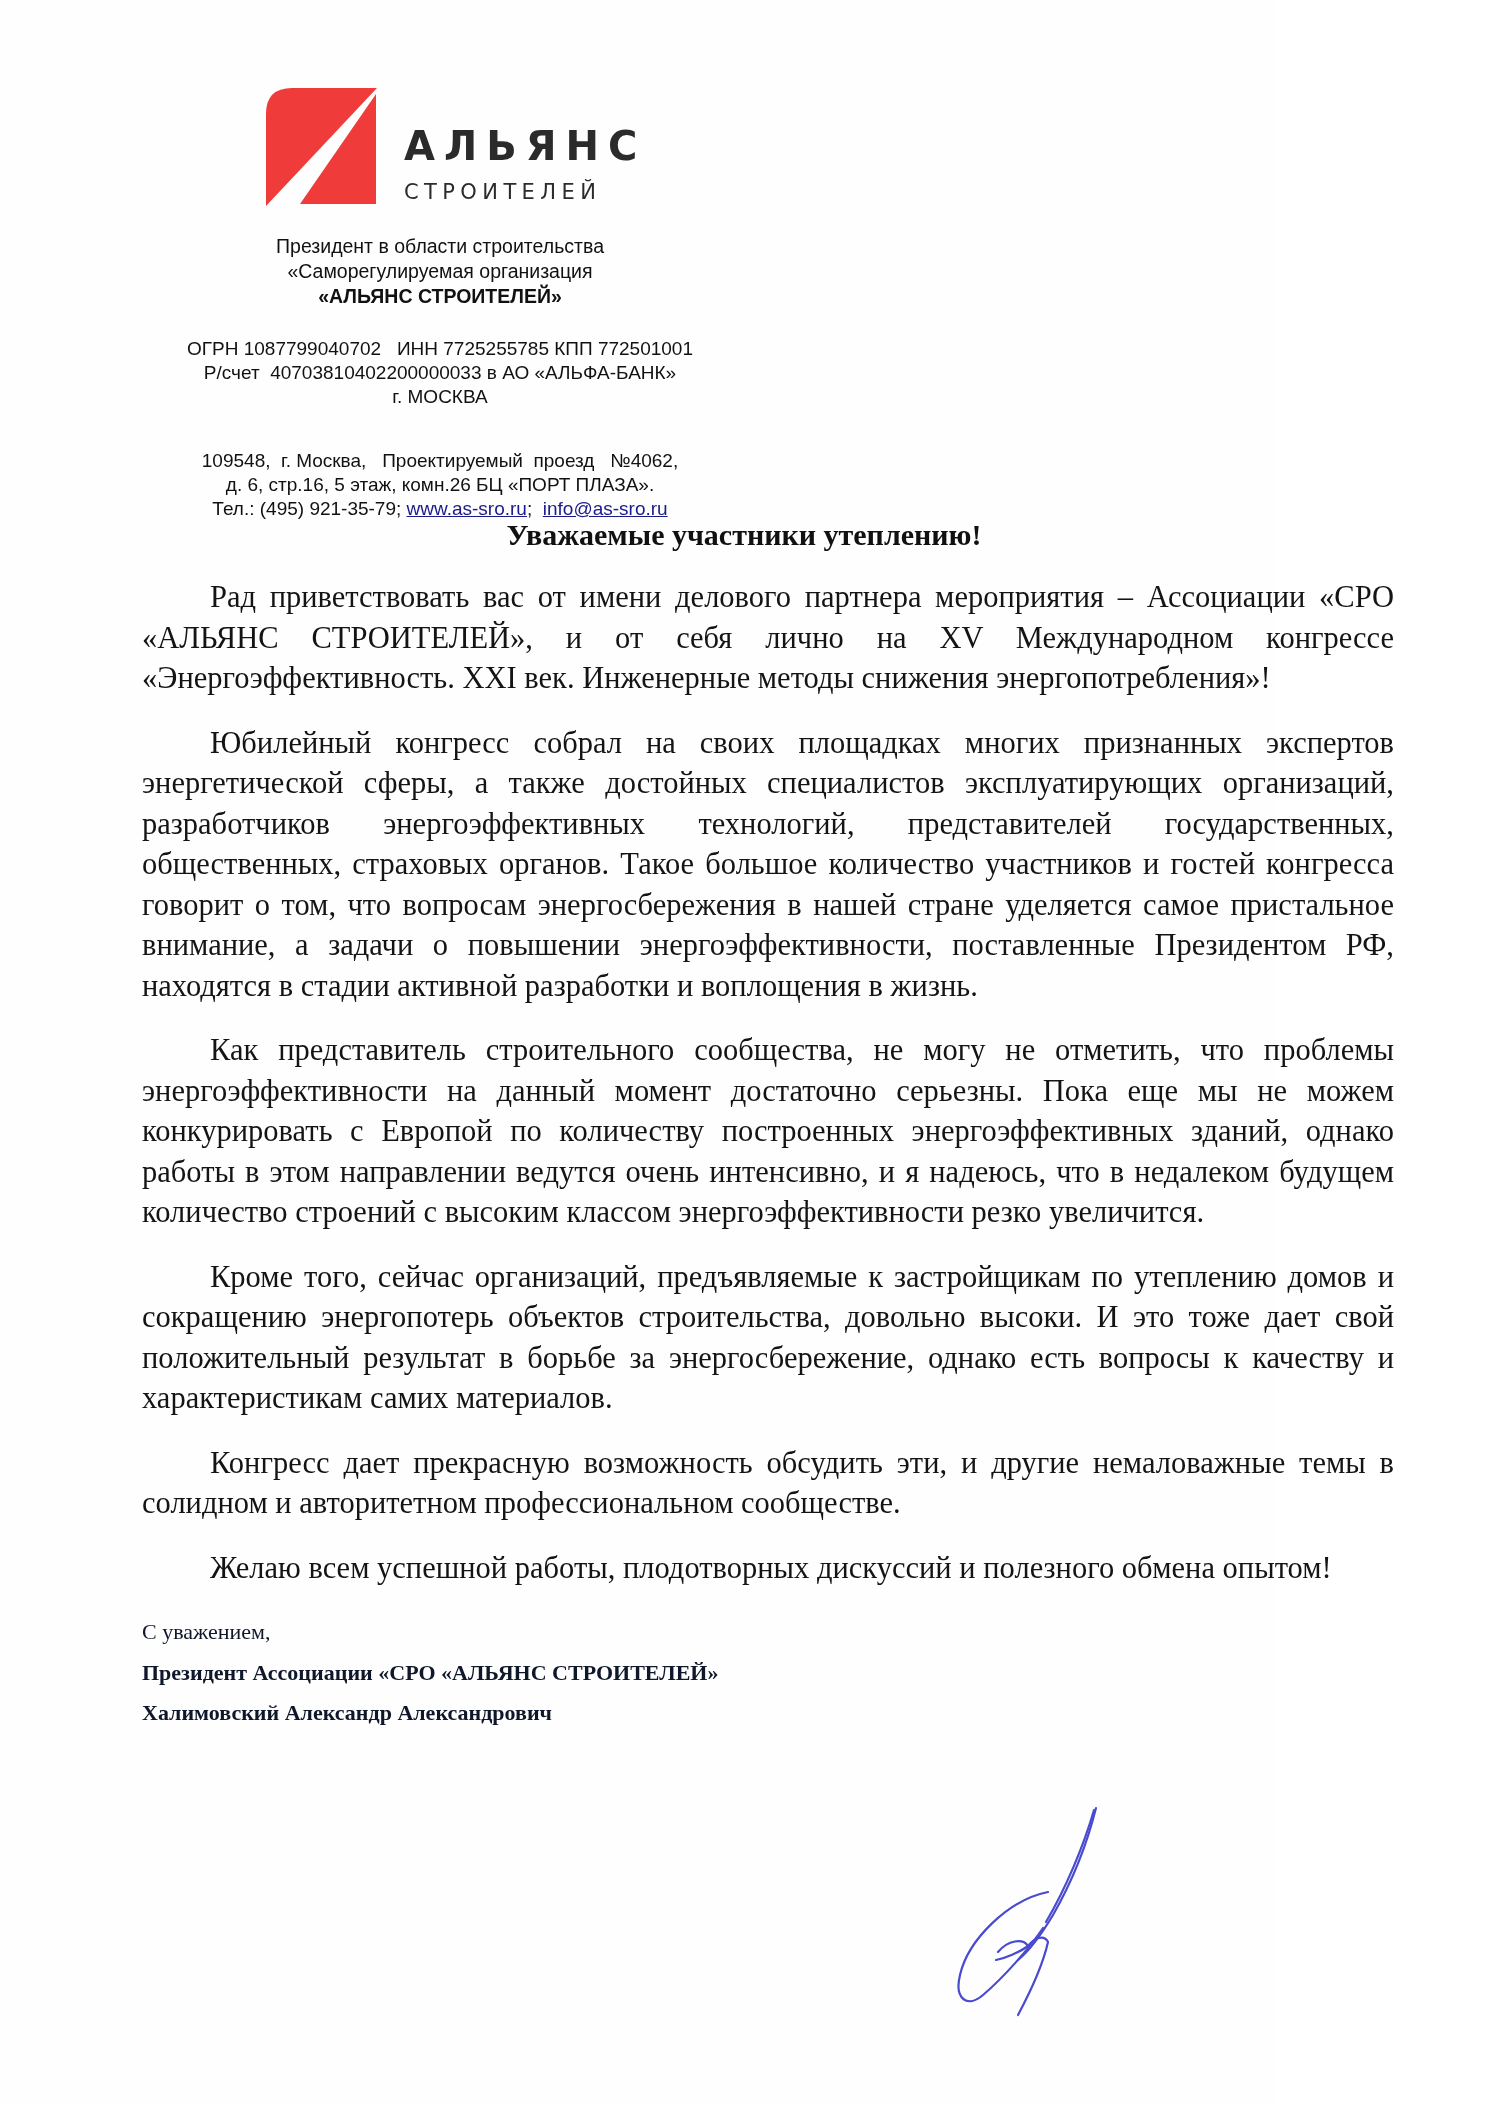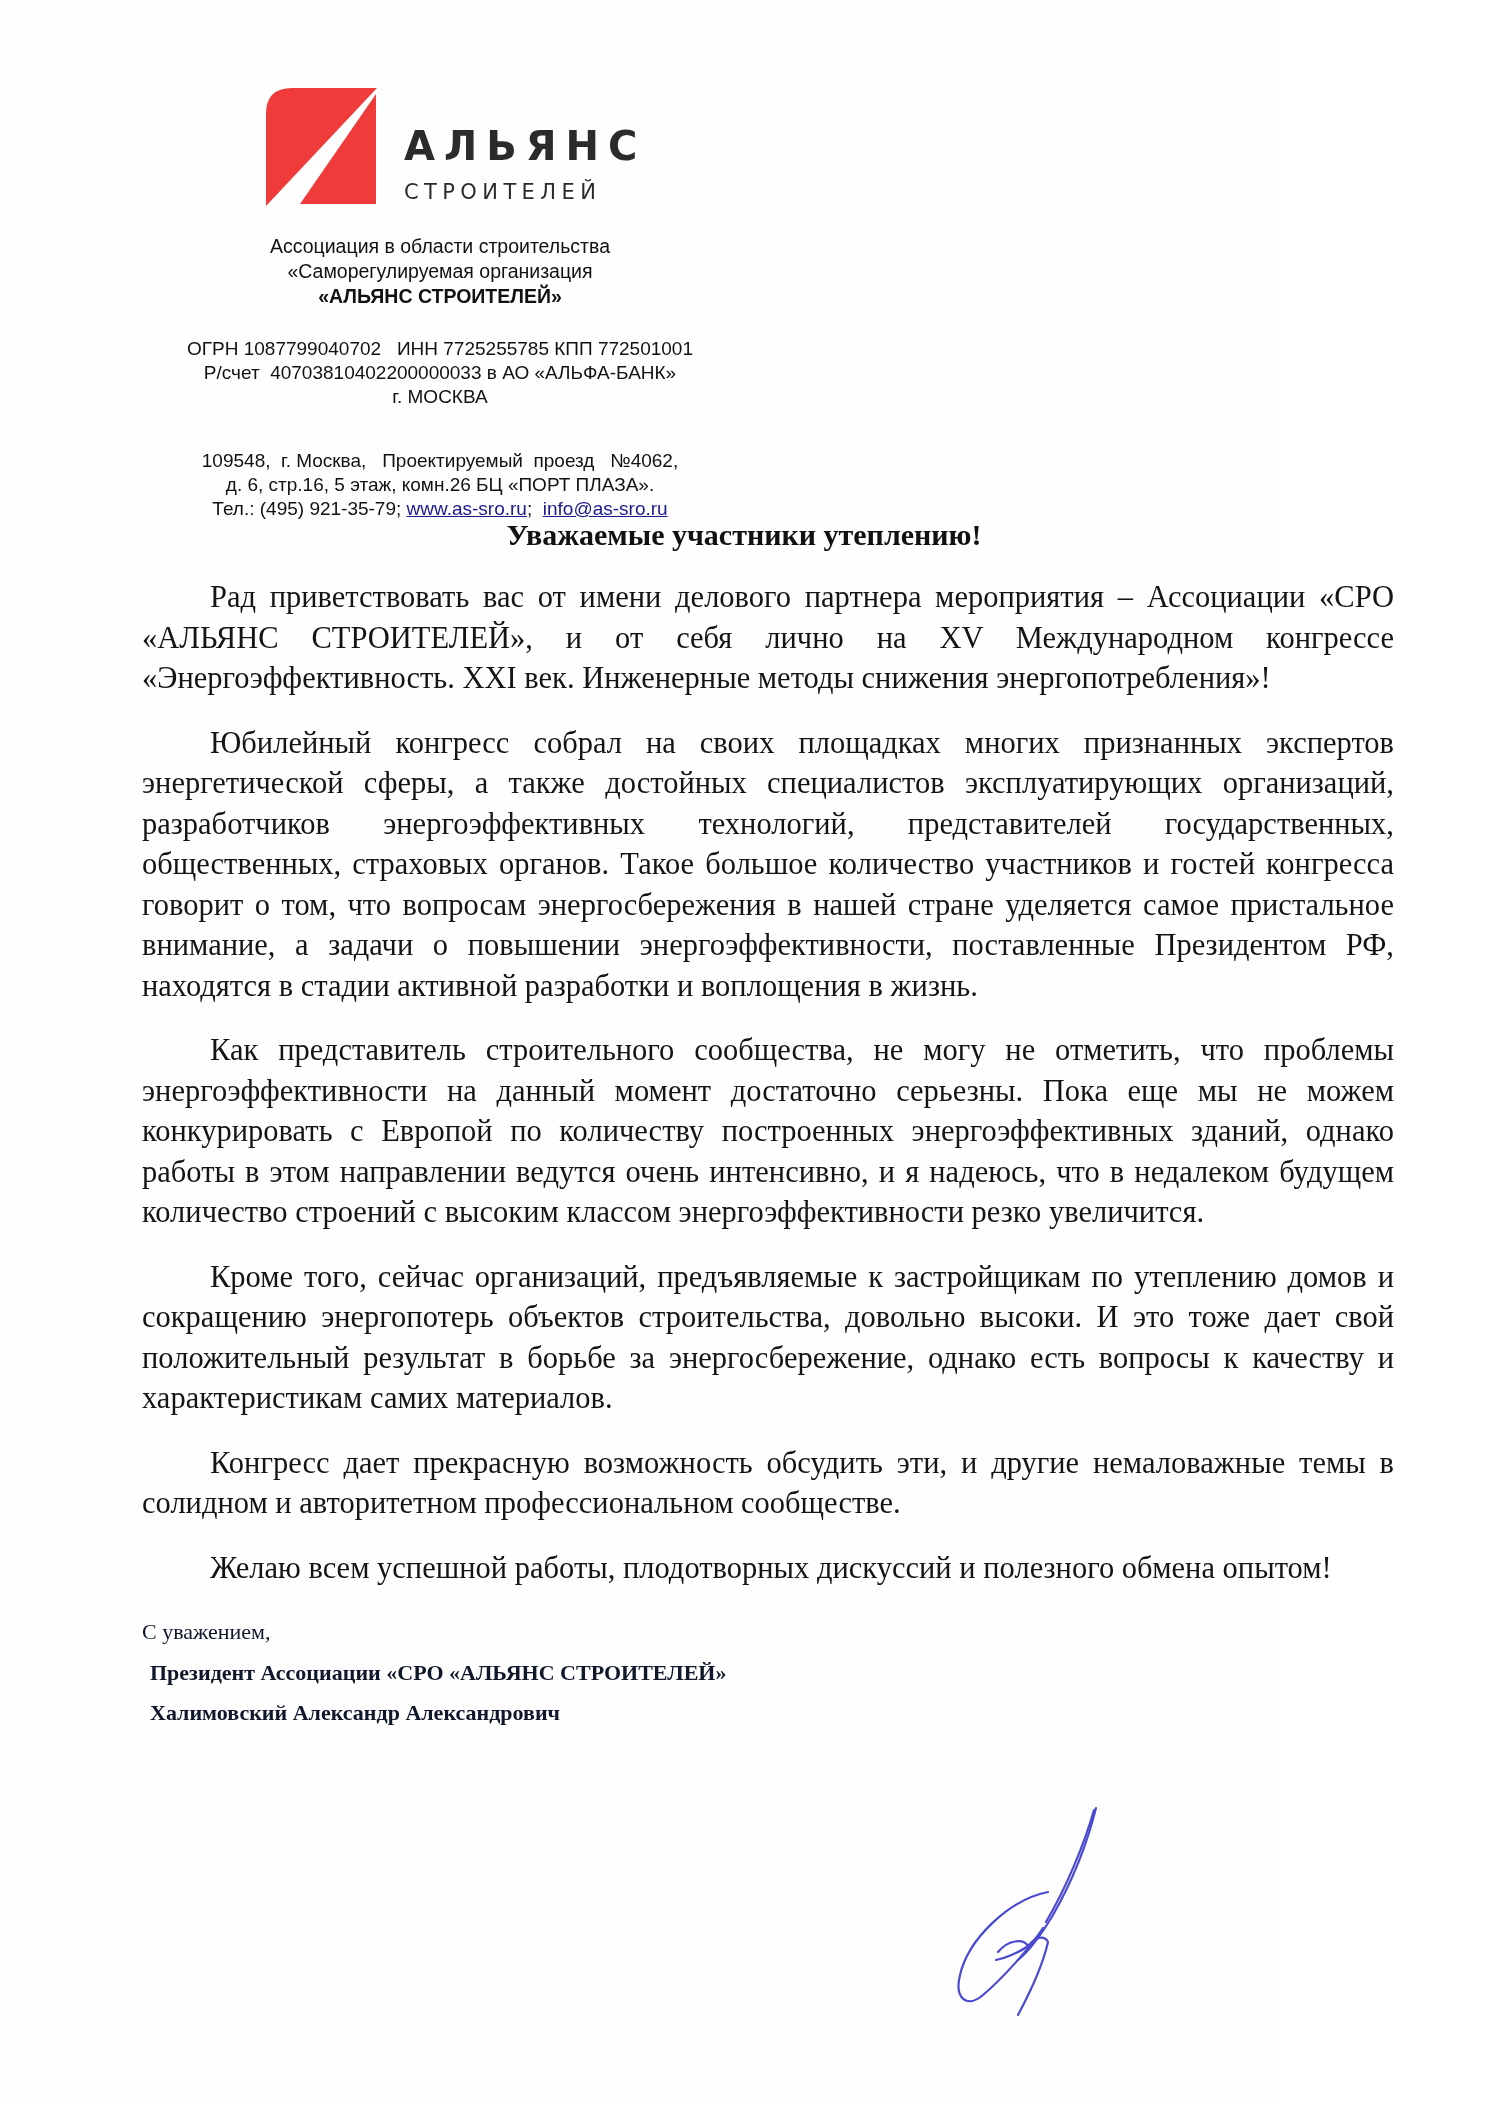--- a/index.html
+++ b/index.html
@@ -22,42 +22,42 @@
   .req a { color: #1a1a8c; text-decoration: underline; }
 
   
   .title { position: absolute; left: 0; width: 1488px; top: 518px; text-align: center;
            font-family: "Liberation Serif", serif; font-weight: bold; font-size: 30px; color: #111; }
   .body { position: absolute; left: 142px; width: 1252px; top: 577px;
           font-family: "Liberation Serif", serif; font-size: 30.5px; line-height: 40.5px; color: #141414; }
   .body p { margin: 0 0 24px 0; text-indent: 68px; text-align: justify; text-align-last: left; }
   .closing { margin-top: 4px; }
   .closing div { font-family: "Liberation Serif", serif; font-size: 22px; line-height: 40.5px; color: #0f172a; }
-  .closing .bold { font-weight: bold; margin-left: 8px; }
+  .closing .bold { font-weight: bold; }
 
   .signature { position: absolute; left: 888px; top: 1800px; width: 260px; height: 240px; }
 </style>
 </head>
 <body>
 
 <div class="page">
 
   <div class="logo">
     <svg width="120" height="122" viewBox="0 0 120 122">
       <path d="M30 2 L115 2 L4 120 L4 28 Q4 2 30 2 Z" fill="#ef3c3a"></path>
       <path d="M114 8 L114 118 L38 118 Z" fill="#ef3c3a"></path>
     </svg>
   </div>
   <div class="brand">
     <div class="brand-main">АЛЬЯНС</div>
     <div class="brand-sub">СТРОИТЕЛЕЙ</div>
   </div>
 
   <div class="org">
-    <div>Ассоциация в области строительства</div>
+    <div>Президент в области строительства</div>
     <div>«Саморегулируемая организация</div>
     <div class="bold">«АЛЬЯНС СТРОИТЕЛЕЙ»</div>
   </div>
 
   <div class="req">
     <div style="white-space:pre;">ОГРН 1087799040702   ИНН 7725255785 КПП 772501001</div>
     <div style="white-space:pre;">Р/счет  40703810402200000033 в АО «АЛЬФА-БАНК»</div>
     <div>г. МОСКВА</div>
     <div style="white-space:pre;margin-top:40px;">109548,  г. Москва,   Проектируемый  проезд   №4062,</div>
     <div>д. 6, стр.16, 5 этаж, комн.26 БЦ «ПОРТ ПЛАЗА».</div>

